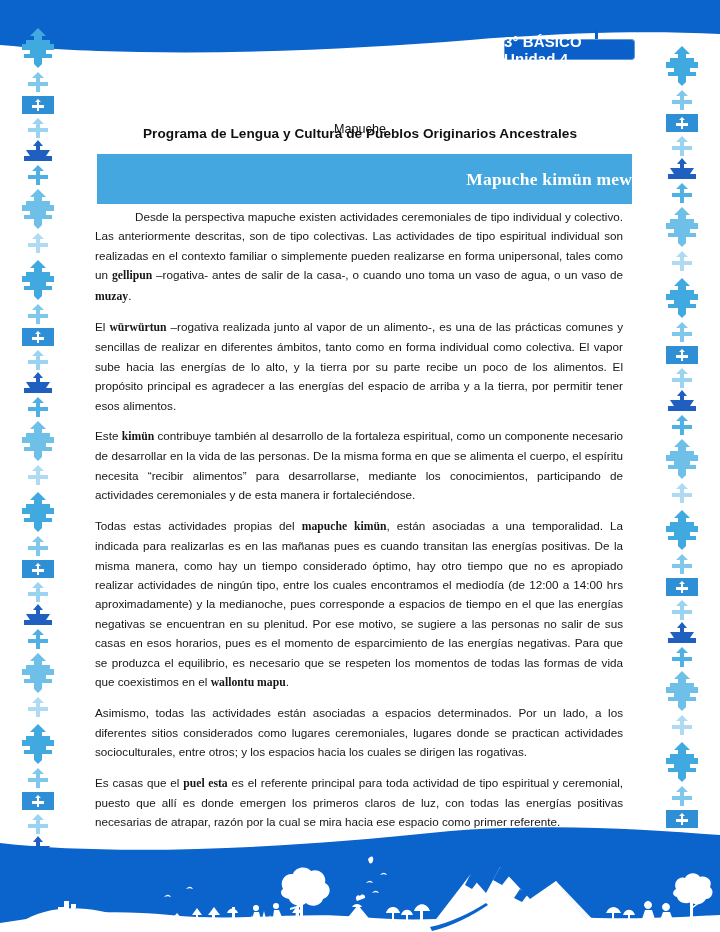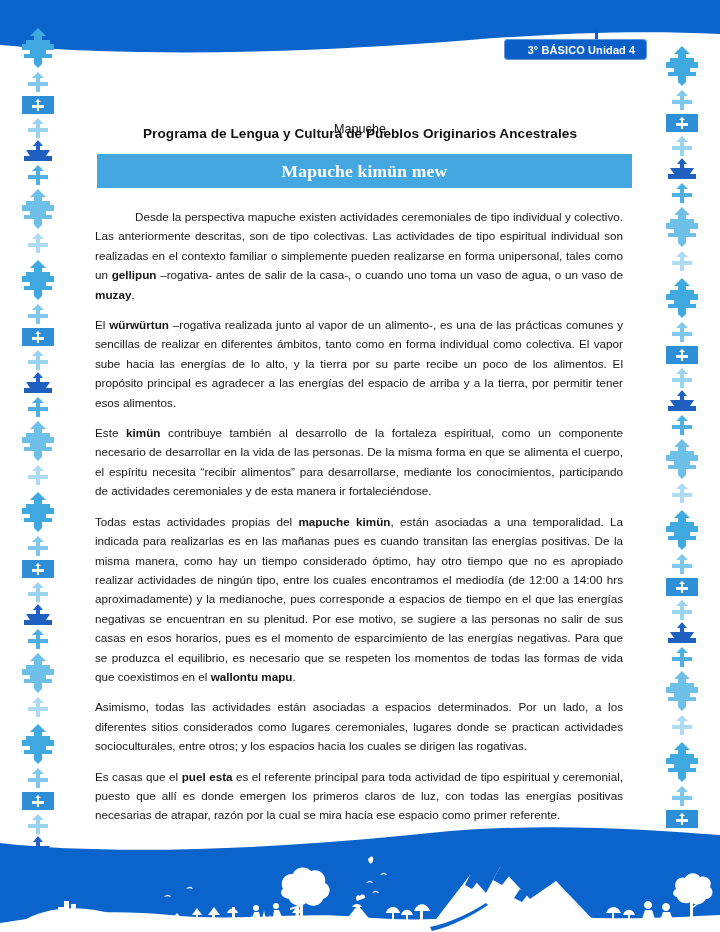--- a/index.html
+++ b/index.html
@@ -38,29 +38,28 @@
   
   .unit-badge {
     position: absolute;
     top: 39px;
     left: 504px;
     width: 131px;
     height: 21px;
     background: #0B5FC8;
     border-radius: 4px;
     color: #ffffff;
-    font-size: 11px;
+    font-size: 15px;
     font-weight: 700;
     letter-spacing: .1px;
     display: flex;
     align-items: center;
     justify-content: center;
     z-index: 6;
     box-shadow: 0 0 0 1px rgba(255,255,255,.35) inset;
-    padding-left: 12px;
   }
   .badge-stem {
     position: absolute;
     top: 30px;
     left: 595px;
     width: 3px;
     height: 12px;
     background: #0B5FC8;
     z-index: 5;
   }
@@ -117,25 +116,25 @@
     text-align: center;
     font-size: 12.6px;
     font-weight: 400;
     color: #111111;
   }
   .section-bar {
     position: absolute;
     top: 154px;
     left: 97px;
     width: 535px;
-    height: 34px;
+    height: 50px;
     background: #44A7DF;
     display: flex;
     align-items: center;
-    justify-content: center;
+    justify-content: flex-end;
   }
   .section-bar-label {
     font-family: "Liberation Serif", serif;
     font-size: 17.5px;
     font-weight: 700;
     color: #ffffff;
     letter-spacing: .2px;
   }
 
   .body-text {
@@ -146,21 +145,21 @@
   }
   .body-text p {
     margin: 0 0 11px 0;
     font-size: 11.7px;
     line-height: 19.4px;
     text-align: justify;
     text-justify: inter-word;
     color: #161616;
   }
   .body-text p.indented { text-indent: 40px; }
-  .body-text b { font-weight: 700; }
+  .body-text b { font-weight: 700; font-family: Liberation Serif, serif; }
 </style>
 </head>
 <body>
 
 <div class="page">
 
   <div class="header-wave">
     <svg viewBox="0 0 720 90" preserveAspectRatio="none" aria-hidden="true">
       <path d="M0,0 H720 V34 C640,30 560,33 470,40 C370,48 250,54 140,52 C80,51 34,48 0,45 Z" fill="#0B63CC"></path>
     </svg>

